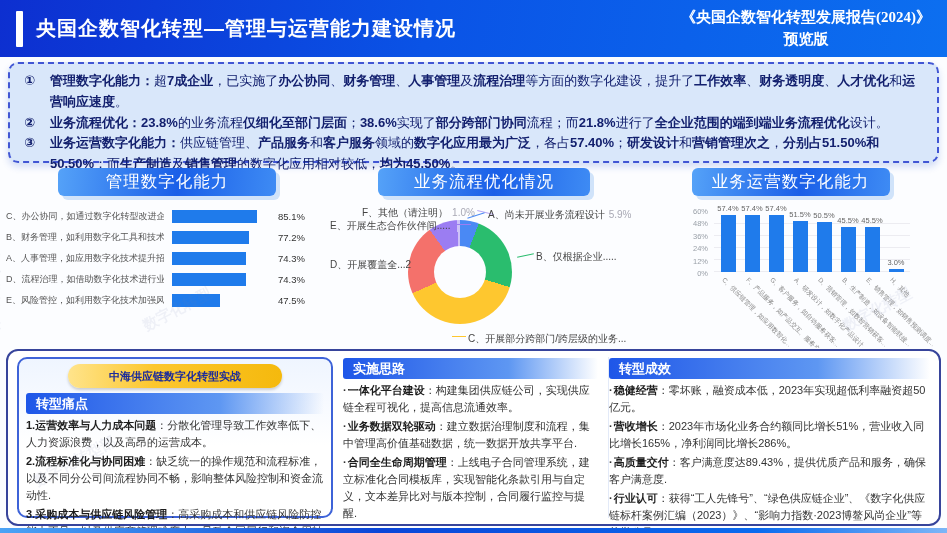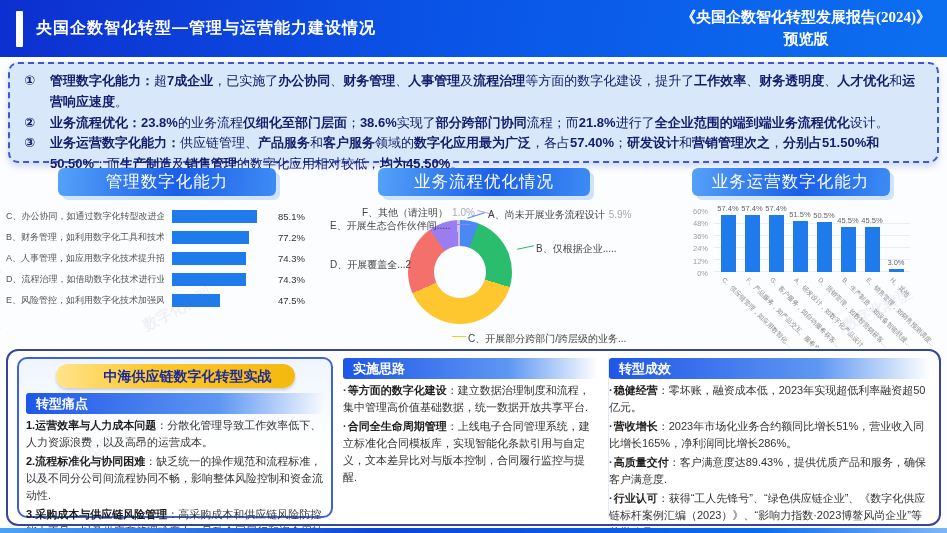--- a/index.html
+++ b/index.html
@@ -4,21 +4,21 @@
 <title>央国企数智化转型报告页</title>
 <style>
   html,body{margin:0;padding:0;background:#e8e8ee;}
   #page{position:relative;width:947px;height:533px;overflow:hidden;background:#FCFDFF;
         font-family:"Liberation Sans","DejaVu Sans",sans-serif;}
   
   .hdr{position:absolute;top:0;left:0;right:0;height:57px;display:flex;align-items:center;
        padding:0 16px;box-sizing:border-box;
        background:linear-gradient(100deg,#0D2FD0 0%,#0A53E6 45%,#0C6FF0 100%);}
   .hdr-accent{width:7px;height:36px;background:#fff;border-radius:1px;margin-right:13px;flex:none;}
-  .hdr-title{color:#fff;font-size:16px;font-weight:bold;letter-spacing:1px;white-space:nowrap;}
+  .hdr-title{color:#fff;font-size:20px;font-weight:bold;letter-spacing:1px;white-space:nowrap;}
   .hdr-ref{margin-left:auto;text-align:center;color:#fff;font-weight:bold;font-size:15px;line-height:1.45;font-family:Liberation Serif, serif;}
   
   .summary{position:absolute;top:62px;left:8px;right:8px;height:101px;box-sizing:border-box;
            background:#D9E7FA;border:2px dashed #4156D4;border-radius:10px;padding:7px 14px;
            color:#13206E;font-size:13px;line-height:1.6;box-shadow:0 4px 7px rgba(30,80,200,.18);}
   .summary b{font-weight:700;}
   .sum-line{position:relative;padding-left:26px;}
   .sum-num{position:absolute;left:0;top:0;font-weight:700;}
   
   .charts{position:absolute;top:166px;left:6px;right:6px;height:180px;display:flex;}
@@ -39,21 +39,21 @@
   
   .donut-wrap{position:relative;height:140px;margin-top:2px;}
   .donut{position:absolute;left:80px;top:14px;width:104px;height:104px;border-radius:50%;}
   .hole{position:absolute;left:26px;top:26px;width:52px;height:52px;border-radius:50%;background:#FCFDFF;}
   .plabel{position:absolute;font-size:10px;color:#444;white-space:nowrap;}
   .plabel .lv{color:#A9A9B5;margin-left:4px;}
   .plabel::after{content:"";position:absolute;height:1px;}
   .pl-f{left:34px;top:0;}   .pl-f::after{right:-19px;top:6px;width:17px;background:#B9A8F5;transform:rotate(14deg);}
   .pl-e{left:2px;top:13px;} .pl-e::after{right:-16px;top:5px;width:14px;background:#9B7DF2;}
   .pl-a{left:160px;top:2px;}.pl-a::after{left:-21px;top:7px;width:18px;background:#4A89F4;transform:rotate(-18deg);}
-  .pl-b{left:208px;top:36px;}.pl-b::after{left:-19px;top:5px;width:17px;background:#2ABD6E;transform:rotate(-12deg);}
+  .pl-b{left:208px;top:44px;}.pl-b::after{left:-19px;top:5px;width:17px;background:#2ABD6E;transform:rotate(-12deg);}
   .pl-d{left:2px;top:52px;} .pl-d::after{right:-18px;top:5px;width:16px;background:#F4716B;}
   .pl-c{left:140px;top:126px;}.pl-c::after{left:-16px;top:4px;width:14px;background:#FEC72F;}
   
   .vbar{position:relative;height:142px;margin-top:10px;}
   .yaxis{position:absolute;left:32px;top:1px;width:36px;height:71px;display:flex;flex-direction:column;
          justify-content:space-between;align-items:flex-end;font-size:7.5px;color:#9aa0a8;}
   .plot{position:absolute;left:74px;top:6px;width:196px;height:60px;
         background:repeating-linear-gradient(to top,#ECECF1 0,#ECECF1 1px,transparent 1px,transparent 12px);
         display:flex;align-items:flex-end;padding:0 2px;box-sizing:border-box;}
   .vslot{width:24px;position:relative;height:100%;display:flex;align-items:flex-end;justify-content:center;}
@@ -64,21 +64,21 @@
         transform-origin:top left;transform:rotate(45deg);}
   
   .cases{position:absolute;top:349px;left:6px;right:6px;height:177px;box-sizing:border-box;
          border:2px solid #37449B;border-radius:12px;background:#fff;display:flex;gap:10px;padding:6px 9px;}
   .case-left{width:316px;flex:none;box-sizing:border-box;border:2px solid #3E63D8;border-radius:10px;
              background:linear-gradient(180deg,#EFF5FF 0%,#FFFFFF 55%);padding:3px 7px;}
   .case-mid{flex:1;padding-top:1px;}
   .case-right{width:322px;flex:none;border-left:1px solid #E3EAF8;padding-left:0;padding-top:1px;box-sizing:border-box;}
   .ypill{width:214px;margin:2px auto 5px;height:24px;line-height:24px;text-align:center;border-radius:14px;
          background:linear-gradient(90deg,#FFE48C 0%,#FCC72E 40%,#F5B90D 100%);
-         color:#1B2A9B;font-size:14px;font-weight:bold;box-shadow:0 2px 3px rgba(0,0,0,.18);padding-left:25px;}
+         color:#1B2A9B;font-size:11px;font-weight:bold;box-shadow:0 2px 3px rgba(0,0,0,.18);}
   .banner{height:21px;line-height:21px;padding:0 10px;border-radius:3px;margin-bottom:3px;
           color:#fff;font-size:13px;font-weight:bold;
           background:linear-gradient(90deg,#1E56E8 0%,#5E97F2 65%,rgba(120,168,245,0) 100%);}
   .items{font-size:11px;line-height:1.55;color:#333;}
   .items p{margin:2px 0;}
   .items b{color:#1d1d1d;}
   .dot p::before{content:"·";font-weight:bold;margin-right:1px;}
   
   .bottom-strip{position:absolute;bottom:0;left:0;width:100%;height:5px;
                 background:linear-gradient(90deg,#4BA3F5,#0B46D8 40%,#0A6BEF 80%,#7DB6F7);}
@@ -236,21 +236,22 @@
       <div class="items">
           <p><b>1.运营效率与人力成本问题</b><span>：分散化管理导致工作效率低下、人力资源浪费，以及高昂的运营成本。</span></p>
           <p><b>2.流程标准化与协同困难</b><span>：缺乏统一的操作规范和流程标准，以及不同分公司间流程协同不畅，影响整体风险控制和资金流动性.</span></p>
           <p><b>3.采购成本与供应链风险管理</b><span>：高采购成本和供应链风险防控能力不足，以及供应商管理难度大，导致合同履行和资金周转问题.</span></p>
         </div>
     </div>
 
     <div class="case-mid">
       <div class="banner">实施思路</div>
       <div class="items dot">
-          <p><b>等方面的数字化建设</b><span>：建立数据治理制度和流程，集中管理高价值基础数据，统一数据开放共享平台.</span></p>
+          <p><b>一体化平台建设</b><span>：构建集团供应链公司，实现供应链全程可视化，提高信息流通效率。</span></p>
+          <p><b>业务数据双轮驱动</b><span>：建立数据治理制度和流程，集中管理高价值基础数据，统一数据开放共享平台.</span></p>
           <p><b>合同全生命周期管理</b><span>：上线电子合同管理系统，建立标准化合同模板库，实现智能化条款引用与自定义，文本差异比对与版本控制，合同履行监控与提醒.</span></p>
         </div>
     </div>
 
     <div class="case-right">
       <div class="banner">转型成效</div>
       <div class="items dot">
           <p><b>稳健经营</b><span>：零坏账，融资成本低，2023年实现超低利率融资超50亿元。</span></p>
           <p><b>营收增长</b><span>：2023年市场化业务合约额同比增长51%，营业收入同比增长165%，净利润同比增长286%。</span></p>
           <p><b>高质量交付</b><span>：客户满意度达89.43%，提供优质产品和服务，确保客户满意度.</span></p>

